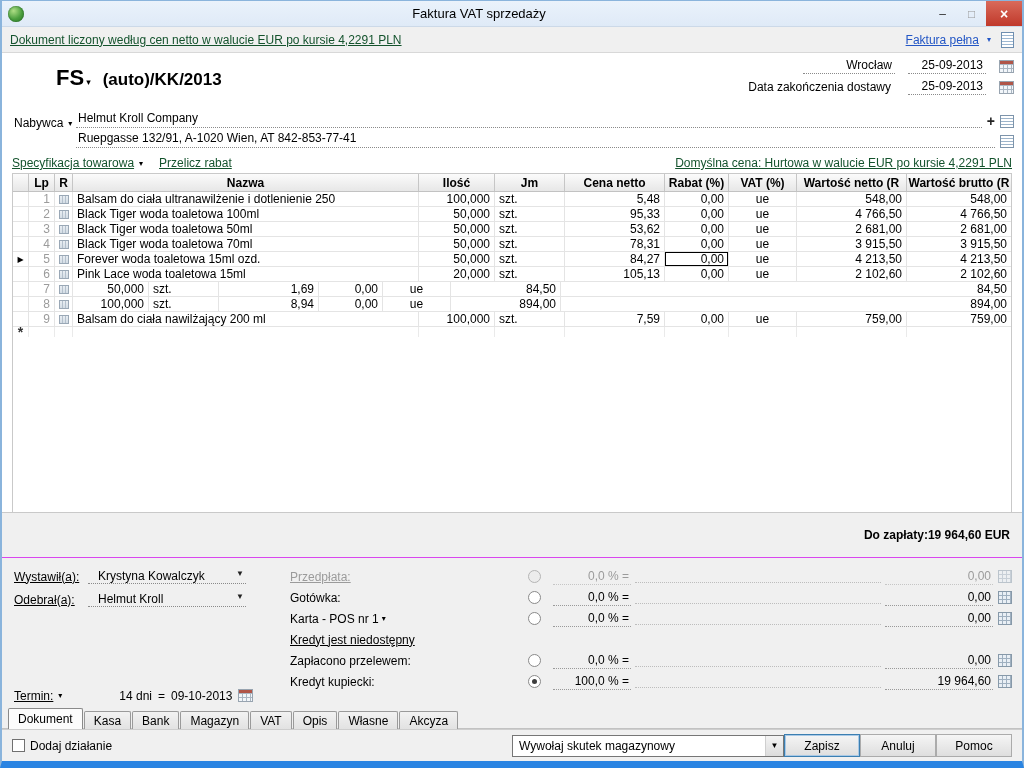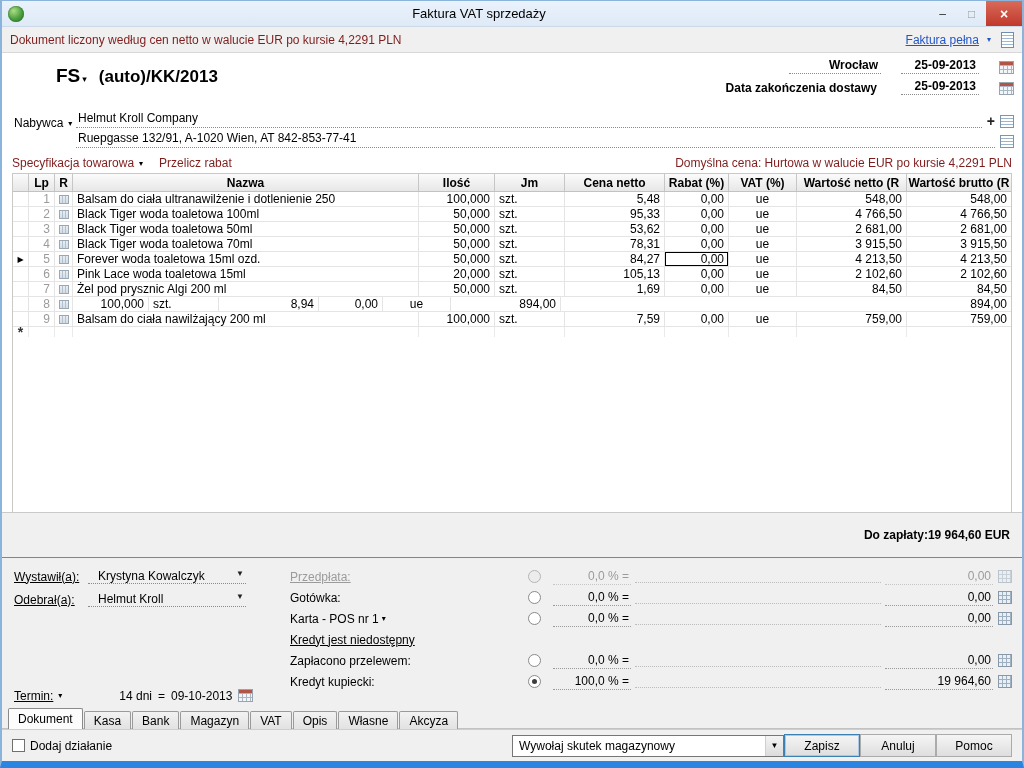--- a/index.html
+++ b/index.html
@@ -12,33 +12,33 @@
   .titlebar{flex:0 0 26px;background:linear-gradient(#eaf2fb,#dfeaf7);display:flex;align-items:center;border-bottom:1px solid #ccd9e8;}
   .app-icon{width:16px;height:16px;border-radius:50%;margin:0 6px;flex:0 0 16px;
     background:radial-gradient(circle at 35% 30%,#aede85,#4a9e3e 55%,#2e7a2a);box-shadow:inset 0 0 2px #1d5c1d;}
   .title{flex:1;text-align:center;font-size:13px;}
   .win-buttons{display:flex;height:100%;}
   .win-btn{width:29px;height:100%;display:flex;align-items:center;justify-content:center;font-size:12px;color:#333;}
   .win-btn.max{color:#999;}
   .win-btn.close{width:36px;background:linear-gradient(#d96a5a,#c0392b);color:#fff;font-weight:bold;font-size:14px;}
   
   .infobar{flex:0 0 26px;background:#f0f0f0;border-bottom:1px solid #d8d8d8;display:flex;align-items:center;padding:0 8px;gap:6px;}
-  .ulink{color:#7f1d1d;}
+  .ulink{color:#14532d;text-decoration:underline;}
   .blue{color:#2356c5;text-decoration:underline;}
   .caret{font-size:8px;margin-left:2px;}
   .icon-page{width:13px;height:16px;border:1px solid #6f8fb0;background:
     repeating-linear-gradient(0deg,#fff 0 2px,#9db8d2 2px 3px);margin-left:4px;}
   
   .dochead{flex:0 0 54px;position:relative;padding:6px 10px 0;}
   .fsline{margin-left:44px;margin-top:6px;display:flex;align-items:baseline;}
-  .fs{font-size:19px;font-weight:bold;}
+  .fs{font-size:22px;font-weight:bold;}
   .fscaret{font-size:9px;margin:0 12px 0 2px;}
   .docnum{font-size:17px;font-weight:bold;}
   .dates{position:absolute;right:8px;top:5px;display:flex;flex-direction:column;gap:5px;align-items:flex-end;}
-  .daterow{display:flex;align-items:flex-end;gap:20px;font-weight:bold;}
+  .daterow{display:flex;align-items:center;gap:13px;}
   .field{border-bottom:1px dotted #8a8a8a;padding:0 3px 1px;}
   .cityfield{width:92px;text-align:right;}
   .datefield{width:78px;text-align:right;}
   .dlabel{margin-right:4px;}
   
   .icon-cal{width:15px;height:13px;border:1px solid #98a4b0;flex:0 0 15px;background:
     linear-gradient(#b05548 0 3px,rgba(0,0,0,0) 3px),
     repeating-linear-gradient(90deg,rgba(0,0,0,0) 0 3px,#aab6c2 3px 4px),
     repeating-linear-gradient(0deg,#f2f6fa 0 3px,#aab6c2 3px 4px);}
   .icon-calc{width:14px;height:13px;border:1px solid #8799a9;flex:0 0 14px;margin-left:5px;background:
@@ -306,21 +306,20 @@
           <div class="c c8">ue</div>
           <div class="c c9">2 102,60</div>
           <div class="c c10">2 102,60</div>
         </div>
         <div class="trow">
           <div class="c c0"></div>
           <div class="c c1">7</div>
           <div class="c c2">
             <span class="ricon"></span>
           </div>
-          <div class="c c3">Żel pod prysznic Algi 200 ml</div>
           <div class="c c4">50,000</div>
           <div class="c c5">szt.</div>
           <div class="c c6">1,69</div>
           <div class="c c7">0,00</div>
           <div class="c c8">ue</div>
           <div class="c c9">84,50</div>
           <div class="c c10">84,50</div>
         </div>
         <div class="trow">
           <div class="c c0"></div>

